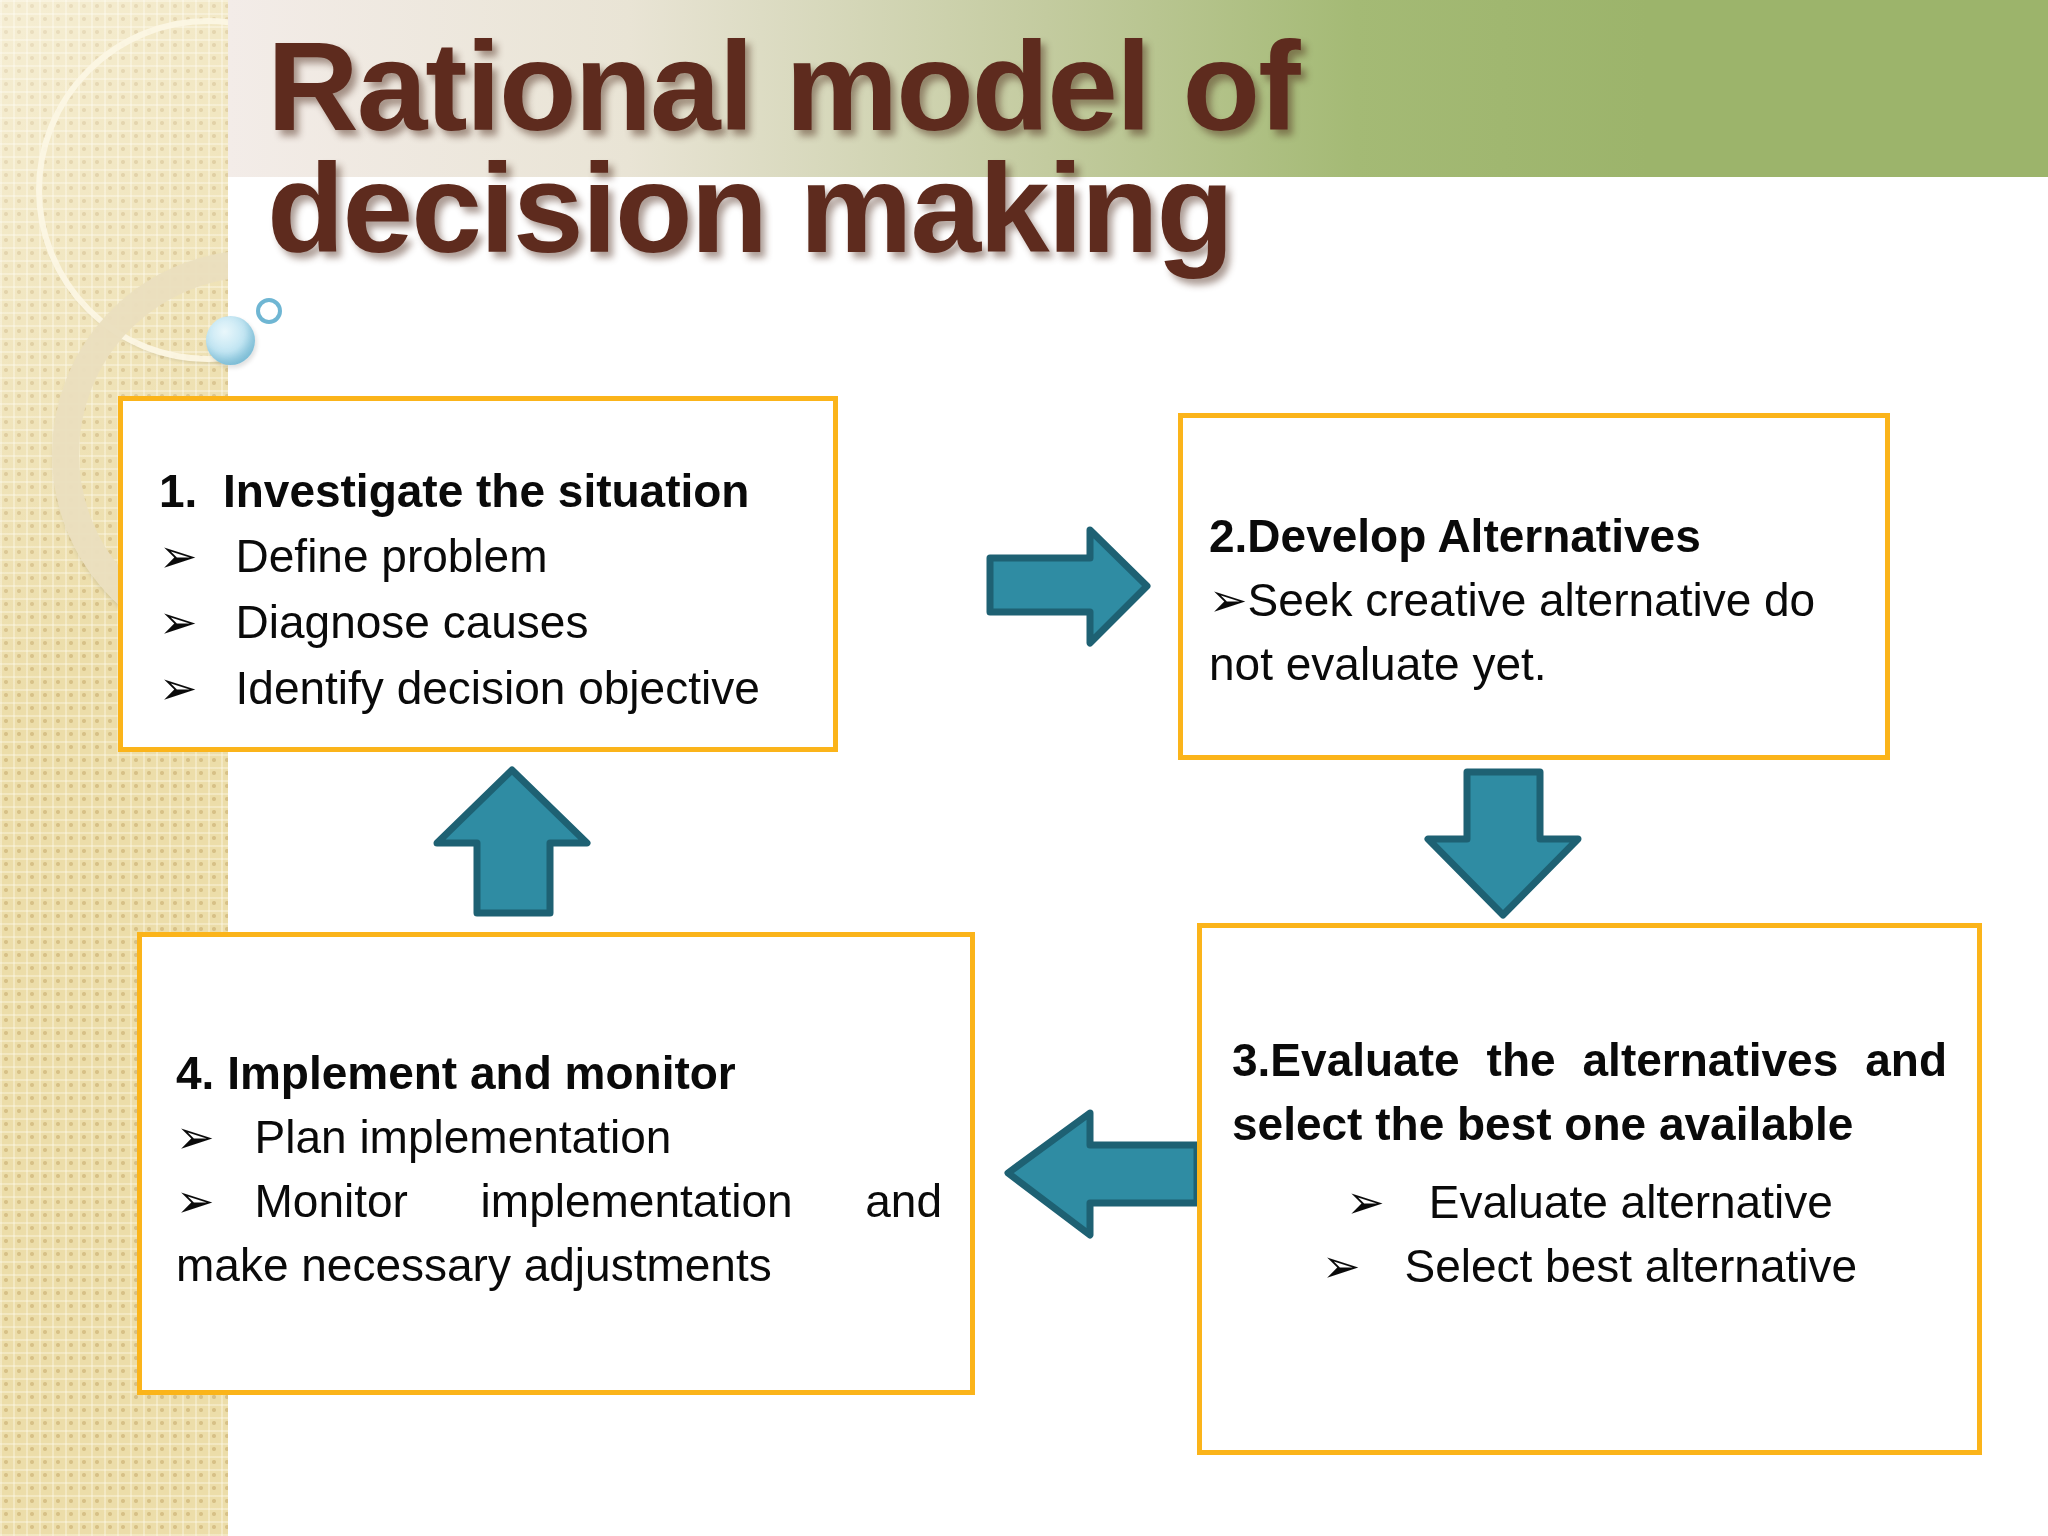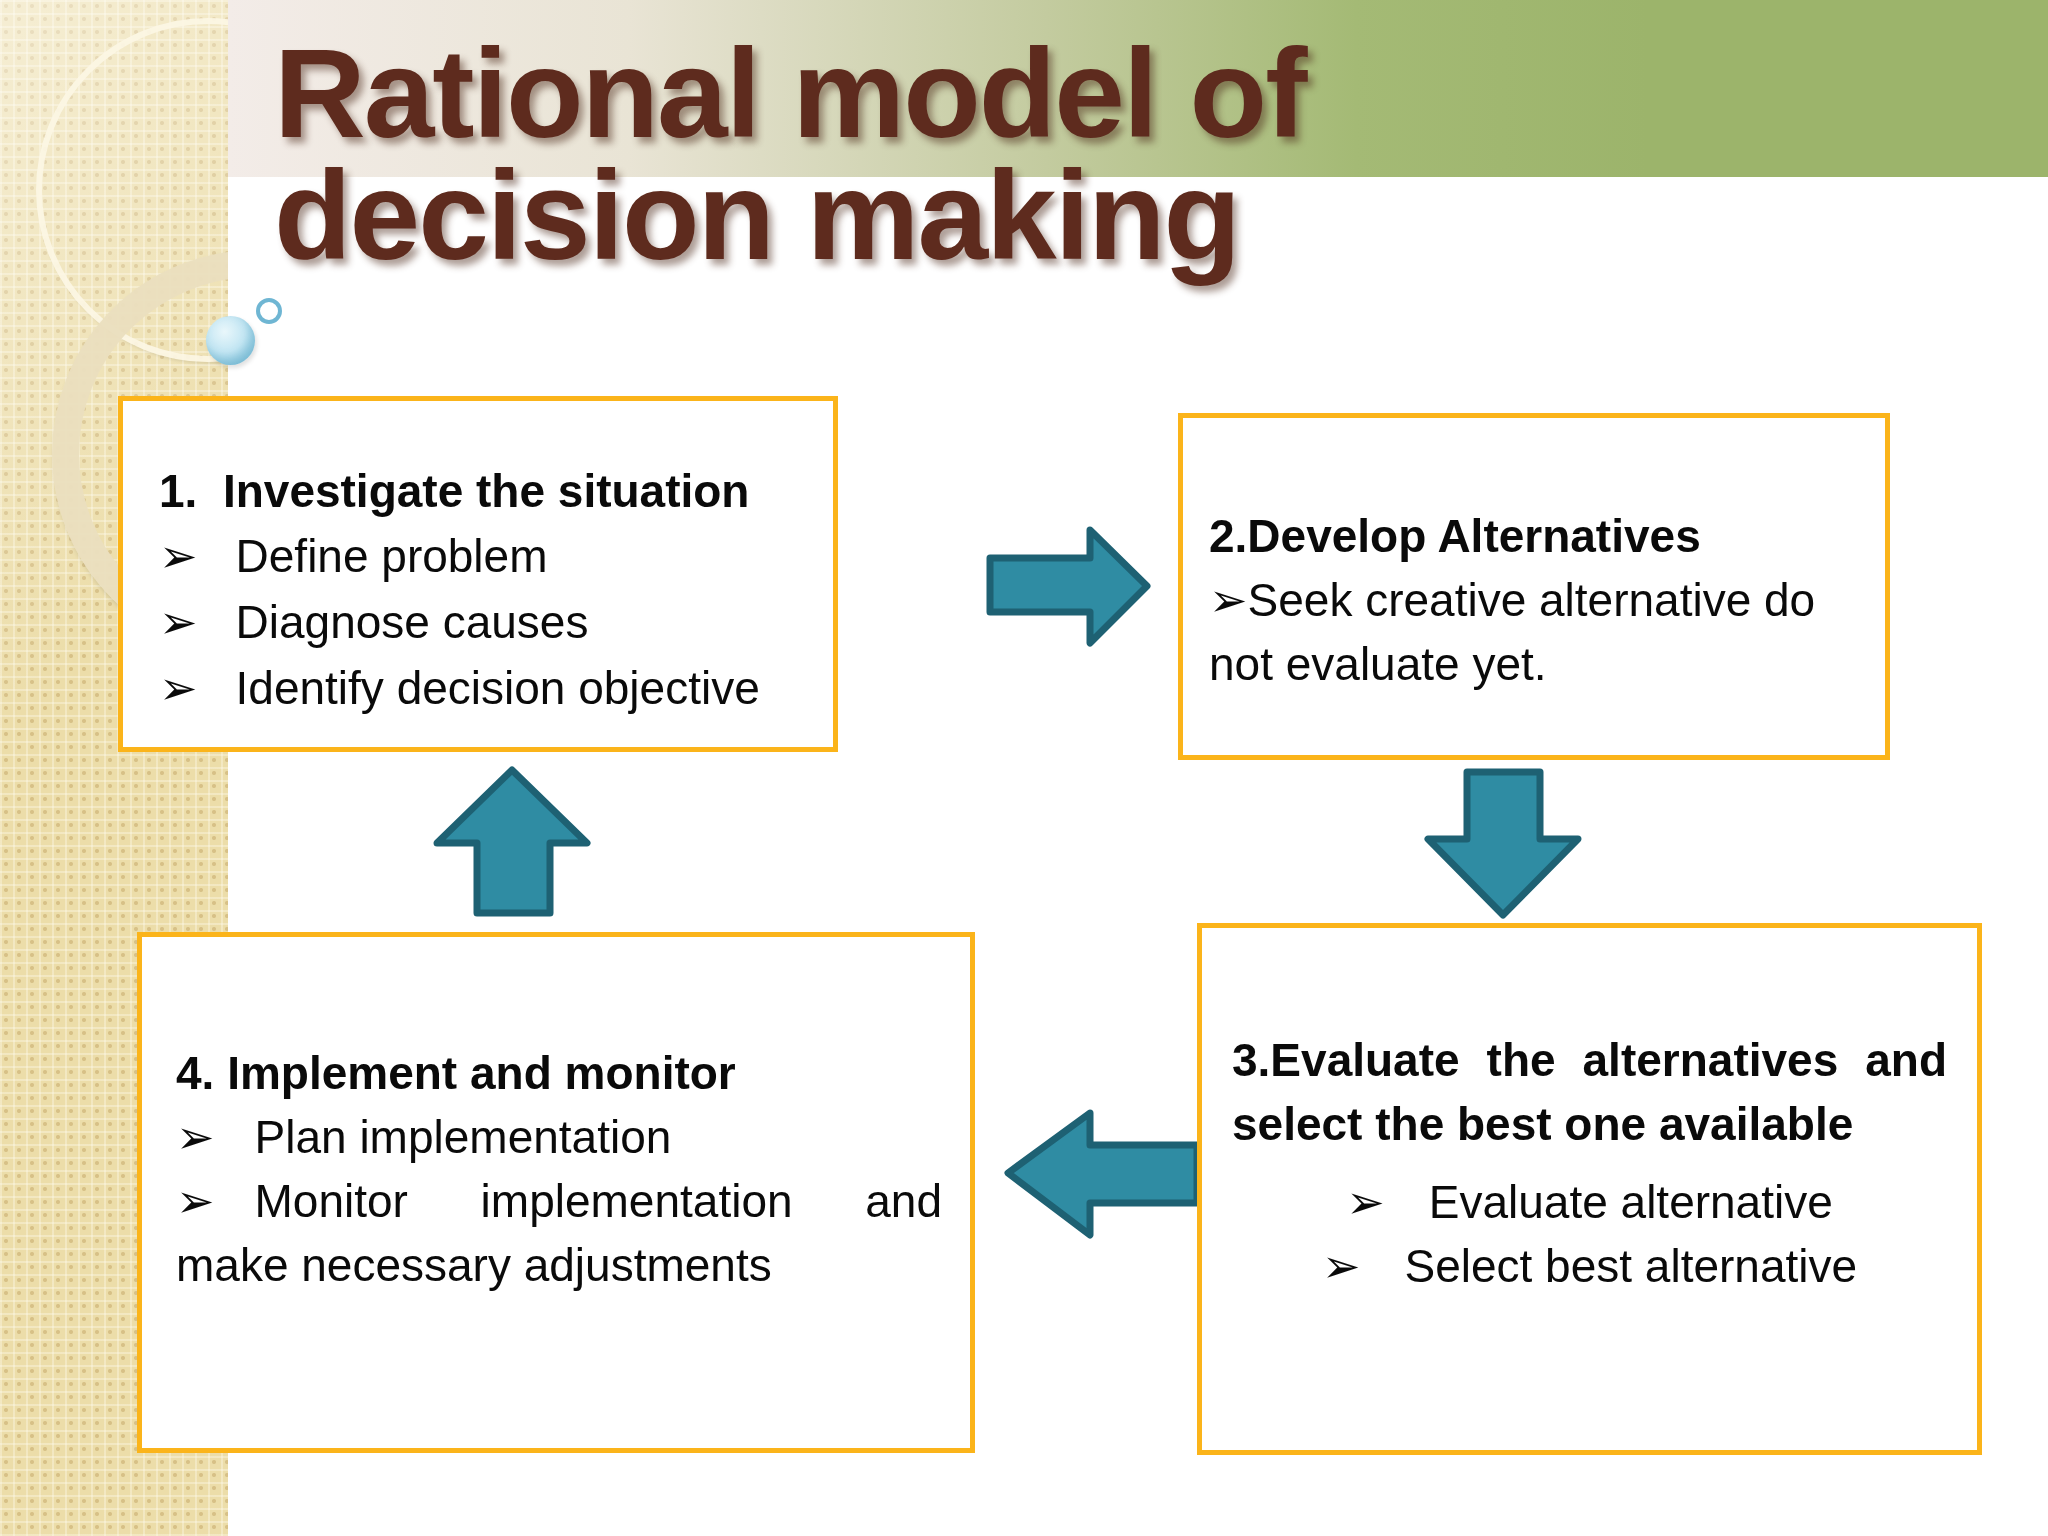--- a/index.html
+++ b/index.html
@@ -22,21 +22,21 @@
   .ring-thin{left:36px;top:18px;width:332px;height:332px;border:6px solid rgba(252,246,228,.92);
     box-shadow:2px 2px 3px rgba(0,0,0,.08);}
   .ring-thick{left:52px;top:250px;width:354px;height:354px;border:27px solid rgba(234,223,190,.96);
     box-shadow:2px 3px 5px rgba(0,0,0,.14);}
   
   .band{
     position:absolute;left:228px;top:0;width:1820px;height:177px;z-index:1;
     background:linear-gradient(90deg,#f3ece8 0%,#e9e4d5 22%,#c3cb9f 45%,#a4ba75 62%,#9cb46b 78%,#9cb46b 100%);
   }
   .title{
-    position:absolute;left:266px;top:24px;margin:8px;z-index:4;
+    position:absolute;left:266px;top:24px;margin:1px;z-index:4;
     font-size:127px;font-weight:bold;letter-spacing:-2px;line-height:122px;
     color:#5e2b1e;text-shadow:5px 6px 7px rgba(70,35,20,.45);white-space:nowrap;
   }
   .title span{display:block;}
   
   .sphere{
     position:absolute;left:206px;top:316px;width:49px;height:49px;border-radius:50%;z-index:4;
     background:radial-gradient(circle at 38% 32%, #e9f7fb 0%, #c3e6f3 45%, #93cde3 75%, #7abed9 100%);
     box-shadow:inset -4px -6px 10px rgba(90,160,190,.35), 2px 3px 4px rgba(0,0,0,.12);
   }
@@ -56,21 +56,21 @@
   .glyph{font-family:"DejaVu Sans",sans-serif;}
   .box1{left:118px;top:396px;width:720px;height:356px;padding:58px 24px 8px 36px;}
   .box1 .bullet{line-height:66px;}
   .box1 .glyph{margin-right:38px;}
   .box2{left:1178px;top:413px;width:712px;height:347px;padding:86px 20px 0 26px;}
   .box2 .glyph{margin-right:0;}
   .box3{left:1197px;top:923px;width:785px;height:532px;padding:100px 30px 0 30px;}
   .box3 h2{text-align:justify;}
   .box3 .bullets{margin-top:14px;text-align:center;}
   .box3 .glyph{margin-right:44px;}
-  .box4{left:137px;top:932px;width:838px;height:521px;padding:104px 28px 0 34px;}
+  .box4{left:137px;top:932px;width:838px;height:463px;padding:104px 28px 0 34px;}
   .box4 .bullet{text-align:justify;}
   .box4 .glyph{margin-right:40px;}
 </style>
 </head>
 <body>
 
 <div class="stage">
 
   <div class="strip">
     <div class="ring ring-thin"></div>

